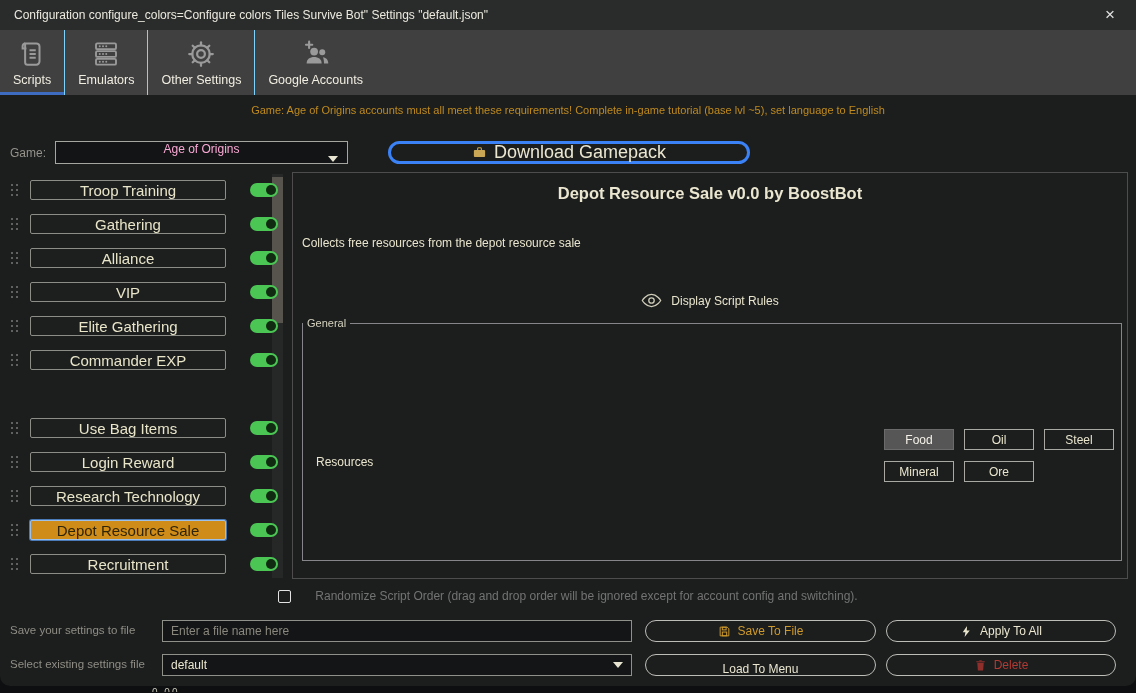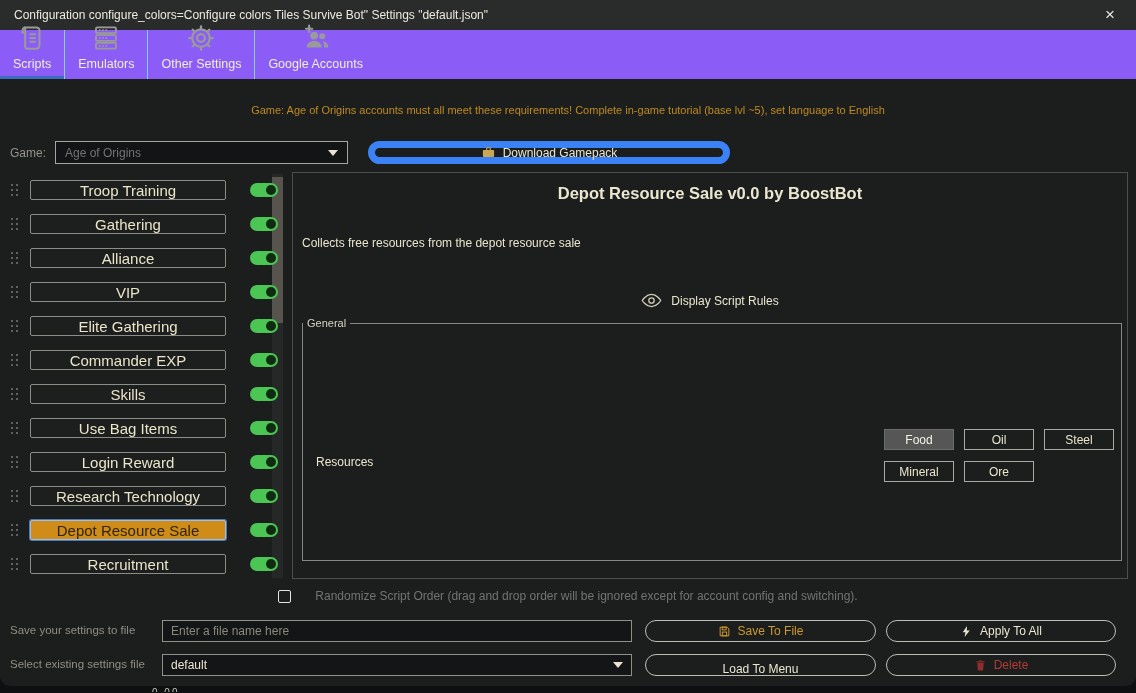--- a/index.html
+++ b/index.html
@@ -18,50 +18,50 @@
   .titlebar {
     position:absolute; top:0; left:0; right:0; height:30px;
     background:#2a2c2c; display:flex; align-items:center; padding:0 14px;
   }
   .titlebar .title { font-size:12px; color:#eceadf; white-space:nowrap; }
   .close-btn {
     position:absolute; right:12px; top:3px; width:28px; height:24px;
     color:#e2e2e2; font-size:17px; line-height:24px; text-align:center; cursor:default;
   }
   
-  .tabbar { position:absolute; top:30px; left:0; right:0; height:49px; background:#8b5cf6; display:flex; }
+  .tabbar { position:absolute; top:30px; left:0; right:0; height:65px; background:#404040; display:flex; }
   .tab {
     position:relative; display:flex; flex-direction:column; align-items:center;
     justify-content:flex-end; padding:6px 13px 8px; min-width:58px;
   }
   .tab + .tab { border-left:1px solid #7dd3fc; }
   .tab-icon svg { width:30px; height:30px; display:block; }
   .tab-label { font-size:12.5px; color:#f0ede1; margin-top:4px; white-space:nowrap; }
   .tab.active::after {
     content:""; position:absolute; left:0; right:0; bottom:0; height:3px; background:#3e6cc0;
   }
   
   .warning { position:absolute; top:104px; left:0; right:0; text-align:center; font-size:11px; color:#bf8a1e; }
   
   .game-label { position:absolute; top:146px; left:10px; font-size:12px; color:#94928b; }
   .game-select {
     position:absolute; top:141px; left:55px; width:293px; height:23px;
     border:1px solid #a6a6a0; background:#121415; display:flex; align-items:center;
-    padding:0 9px; font-size:12px; color:#737373;
+    padding:0 9px; font-size:12px; color:#f9a8d4;flex-direction:column;
   }
   .dd-arrow {
     margin-left:auto; width:0; height:0;
     border-left:5px solid transparent; border-right:5px solid transparent;
     border-top:6px solid #e8e4d2;
   }
   .download-btn {
-    position:absolute; top:141px; left:368px; width:362px; height:23px;
-    border:7px solid #3b82f6; border-radius:12px; background:transparent;
+    position:absolute; top:141px; left:388px; width:362px; height:23px;
+    border:3px solid #3b82f6; border-radius:12px; background:transparent;
     display:flex; align-items:center; justify-content:center; gap:7px;
-    font-size:12px; color:#eae6d0;
+    font-size:18px; color:#eae6d0;
   }
   .download-btn svg { width:15px; height:15px; }
   
   .sidebar { position:absolute; top:172px; left:0; width:292px; height:408px; }
   .srow { position:absolute; left:0; width:292px; height:22px; }
   .handle { position:absolute; left:11px; top:4px; width:8px; height:13px; }
   .handle i {
     position:absolute; left:0; top:0; width:2px; height:2px; border-radius:50%; background:#787878;
     box-shadow:5px 0 0 #787878, 0 5px 0 #787878, 5px 5px 0 #787878, 0 10px 0 #787878, 5px 10px 0 #787878;
   }
@@ -264,27 +264,20 @@
           <i></i>
         </span>
         <div class="sbtn">Elite Gathering</div>
         <div class="stoggle"></div>
       </div>
       <div class="srow" style="top: 178px;">
         <span class="handle">
           <i></i>
         </span>
         <div class="sbtn">Commander EXP</div>
-        <div class="stoggle"></div>
-      </div>
-      <div class="srow" style="top: 212px;">
-        <span class="handle">
-          <i></i>
-        </span>
-        <div class="sbtn">Skills</div>
         <div class="stoggle"></div>
       </div>
       <div class="srow" style="top: 246px;">
         <span class="handle">
           <i></i>
         </span>
         <div class="sbtn">Use Bag Items</div>
         <div class="stoggle"></div>
       </div>
       <div class="srow" style="top: 280px;">

